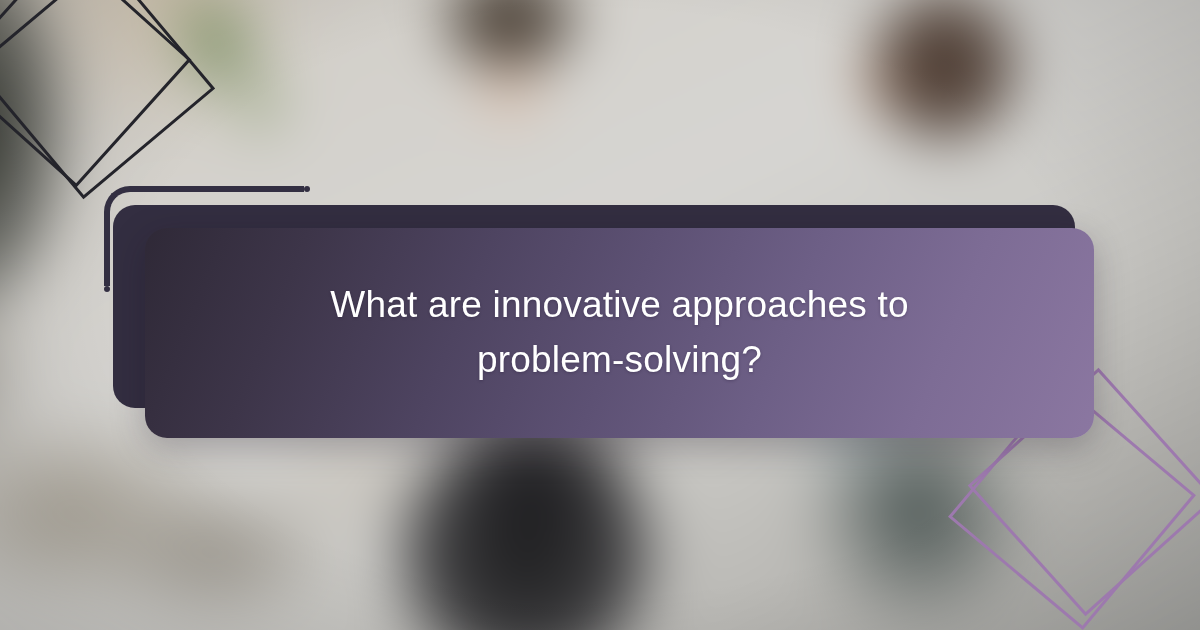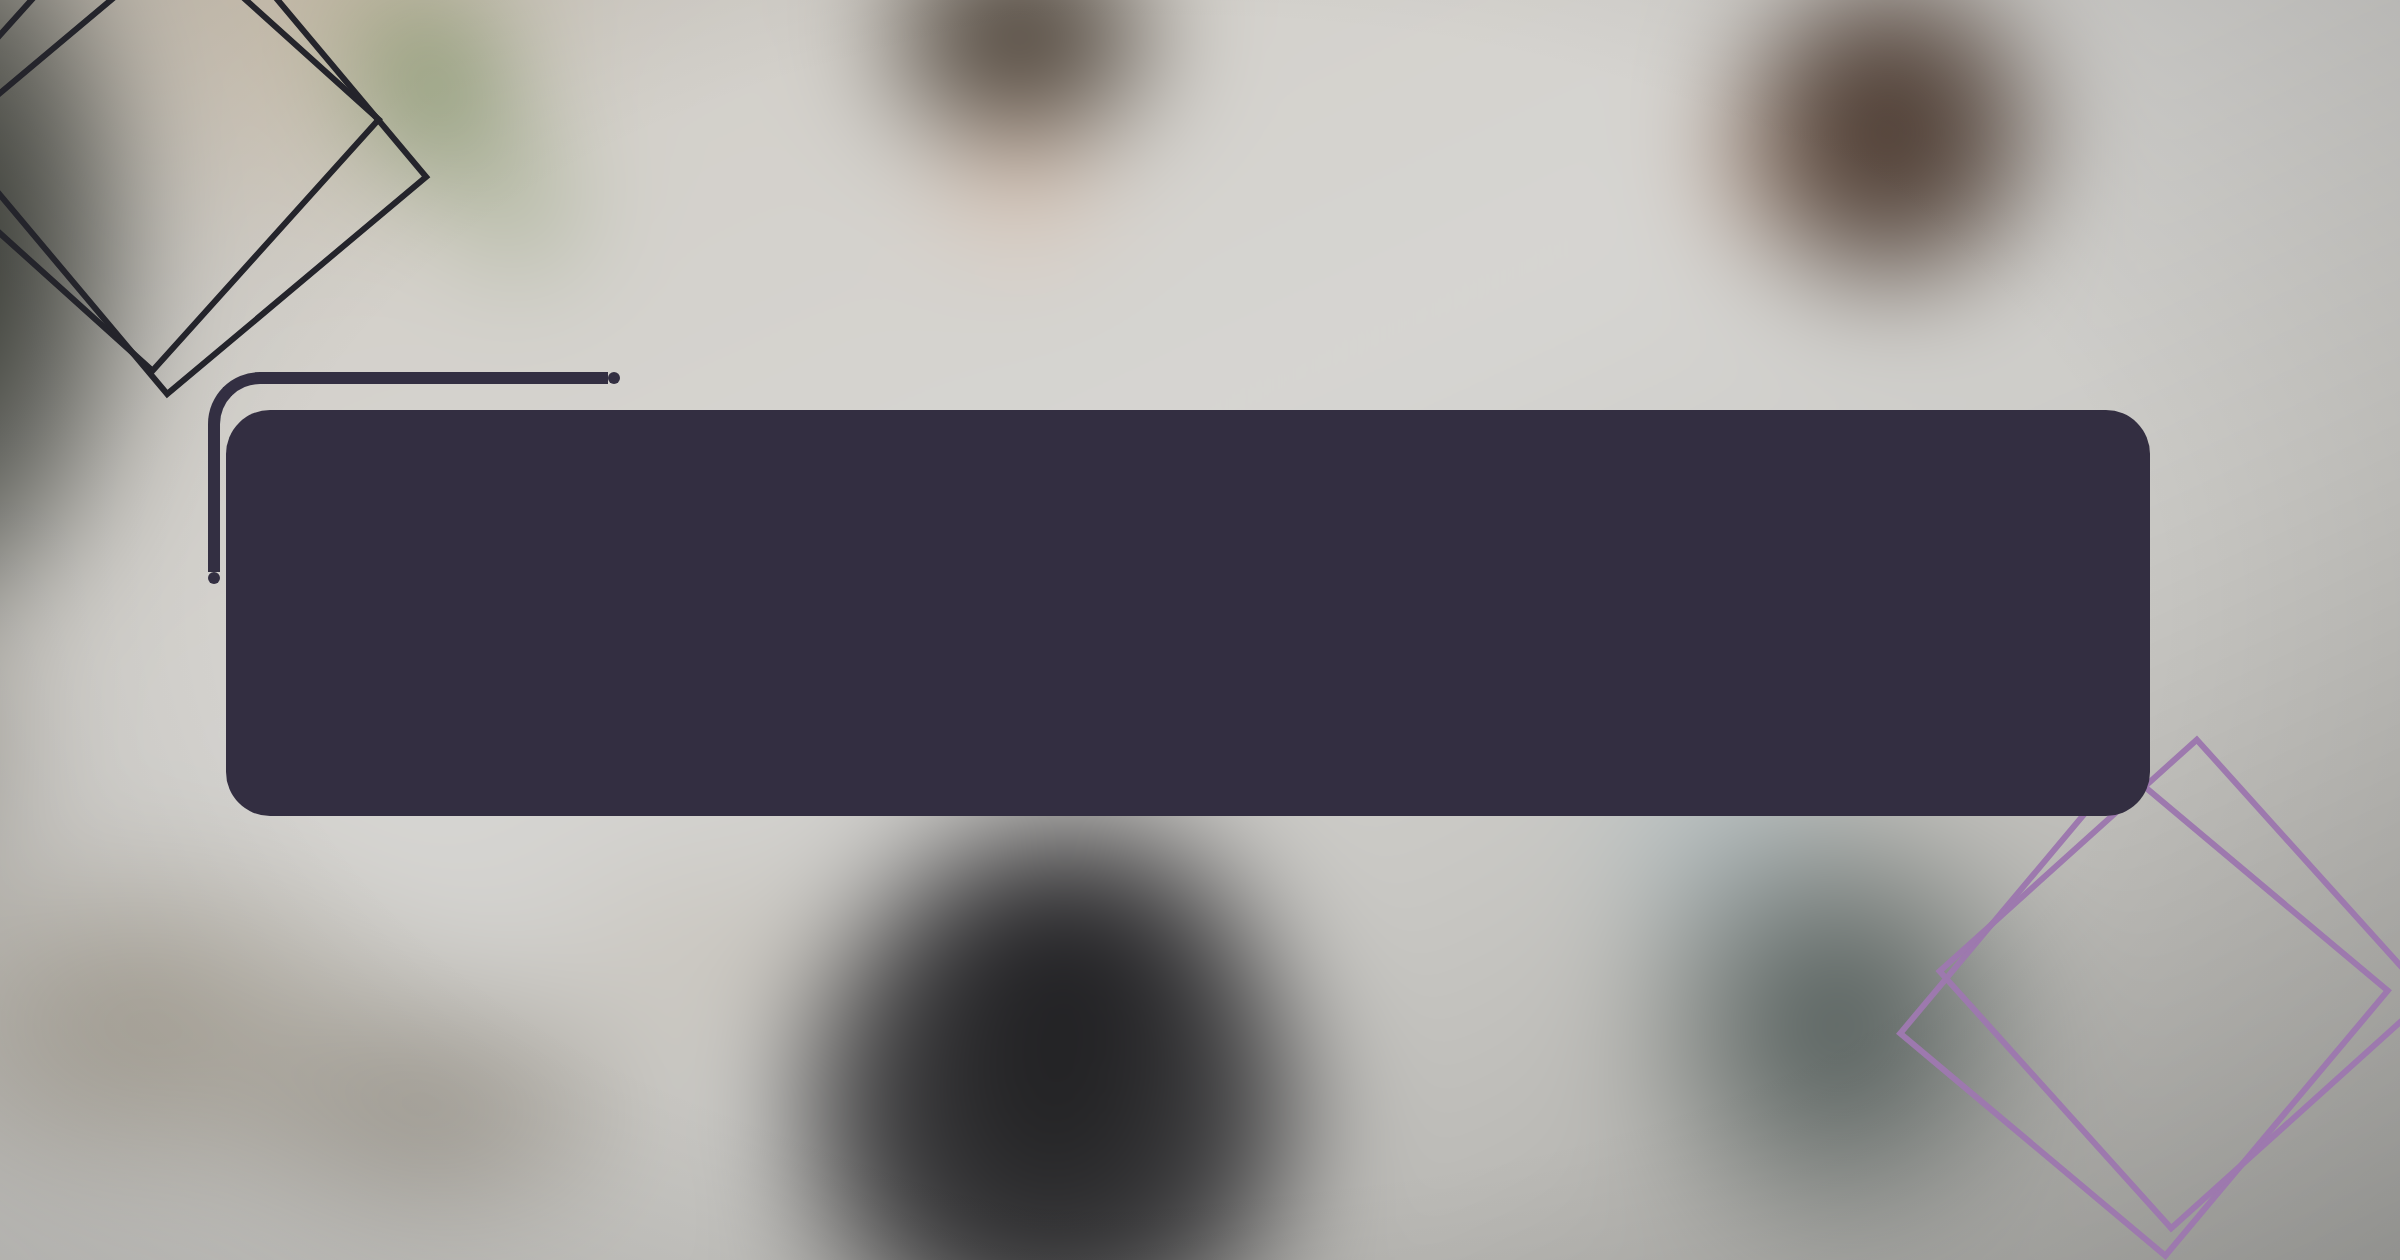--- a/index.html
+++ b/index.html
@@ -126,15 +126,18 @@
   </div>
 
   <div class="deco deco-br">
     <div class="sq sq-a"></div>
     <div class="sq sq-b"></div>
   </div>
 
   <div class="card-stack">
     <div class="accent-stroke"></div>
     <div class="card-back"></div>
+    <div class="card-front">
+      <p class="card-text">What are innovative approaches to problem-solving?</p>
+    </div>
   </div>
 
 </div>
 
 </body></html>

